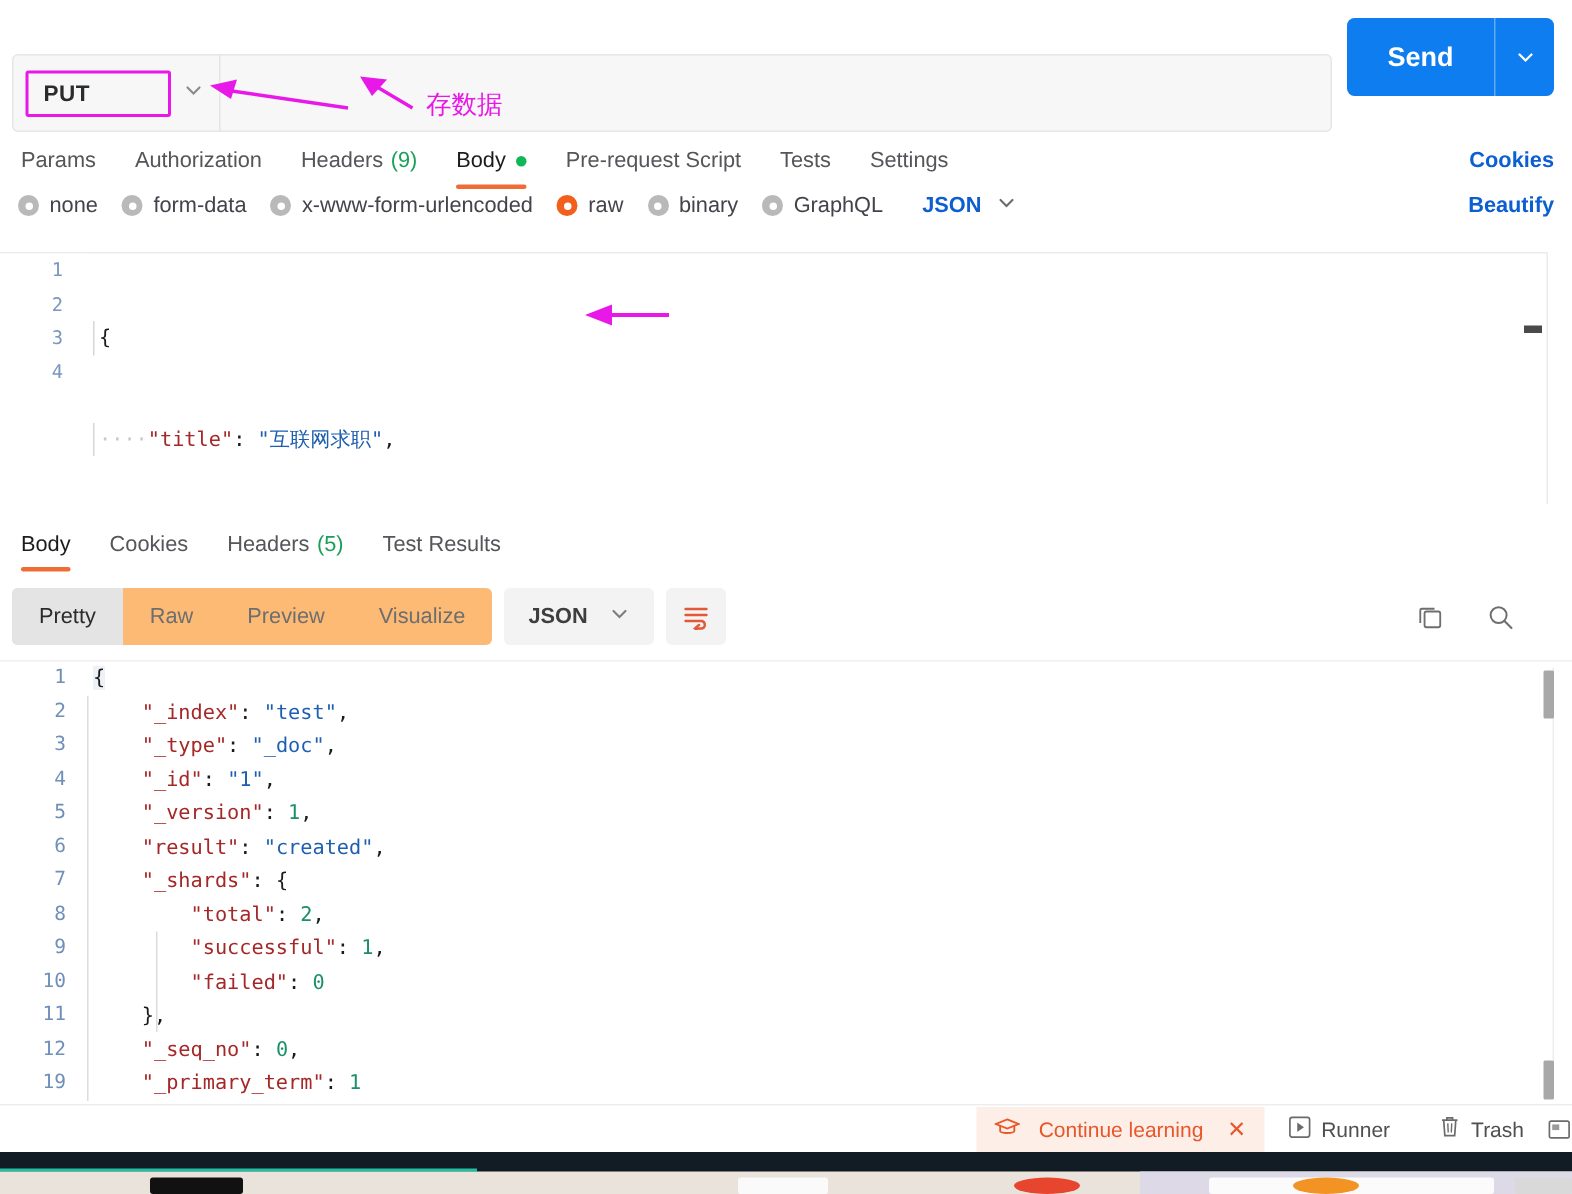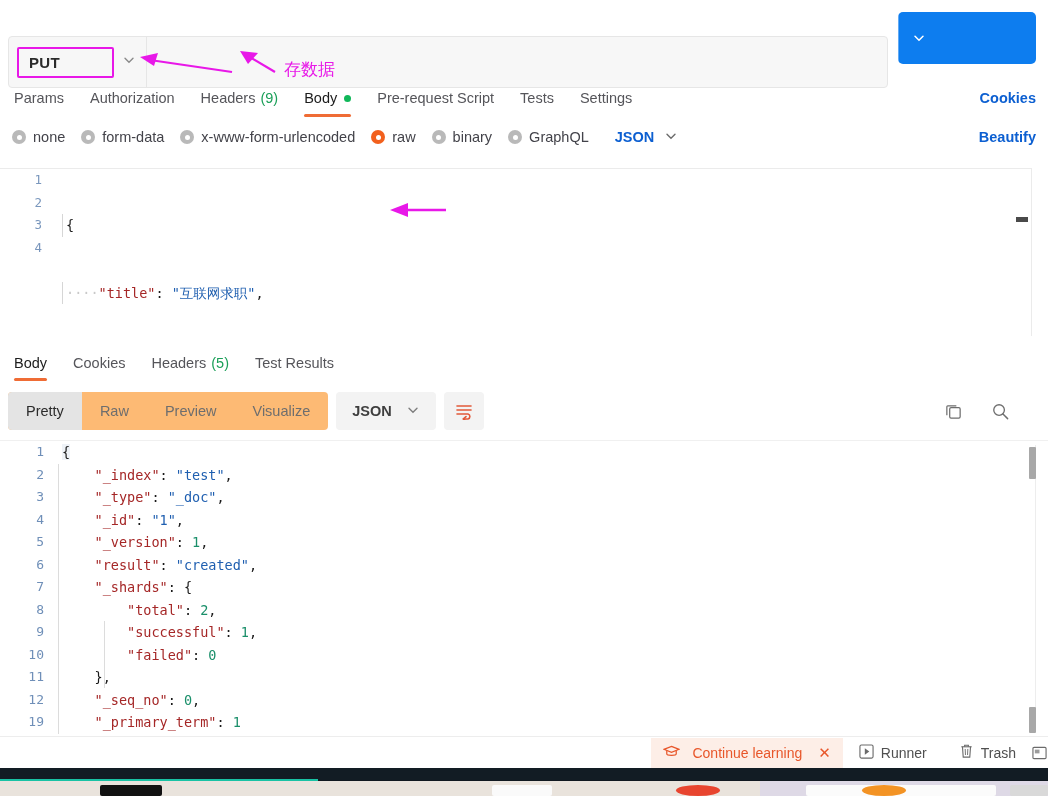--- a/index.html
+++ b/index.html
@@ -94,21 +94,21 @@
   .anno-text {
     position: absolute;
     color: #e818e8;
     font-size: 17px;
     font-family: "DejaVu Sans", sans-serif;
     white-space: nowrap;
   }
 
   
   .req-tabs {
-    position: absolute; left: 0; top: 79px; width: 1048px; height: 38px;
+    position: absolute; left: 0; top: 88px; width: 1048px; height: 38px;
     display: flex; align-items: center; padding: 0 12px;
   }
   .rtab {
     position: relative;
     padding: 0 13px; height: 38px;
     display: flex; align-items: center;
     font-size: 14.5px; color: #55555a;
     cursor: pointer; white-space: nowrap;
   }
   .rtab:first-child { padding-left: 2px; }
@@ -332,20 +332,21 @@
       <div class="method-sel">
         <span class="method-label">PUT</span>
         <span class="method-caret">
           <svg width="14" height="14" viewBox="0 0 14 14">
               <path d="M3 5.3 L7 9.3 L11 5.3" stroke="#8a8a8a" stroke-width="1.4" fill="none" stroke-linecap="round"></path>
             </svg>
         </span>
       </div>
     </div>
     <div class="send-group">
+      <button class="send-btn">Send</button>
       <div class="send-caret">
         <svg width="14" height="14" viewBox="0 0 14 14">
             <path d="M3 5.3 L7 9.3 L11 5.3" stroke="#fff" stroke-width="1.5" fill="none" stroke-linecap="round"></path>
           </svg>
       </div>
     </div>
   </div>
 
   <svg class="anno" style="left:0;top:0;width:1048px;height:90px;">
 

